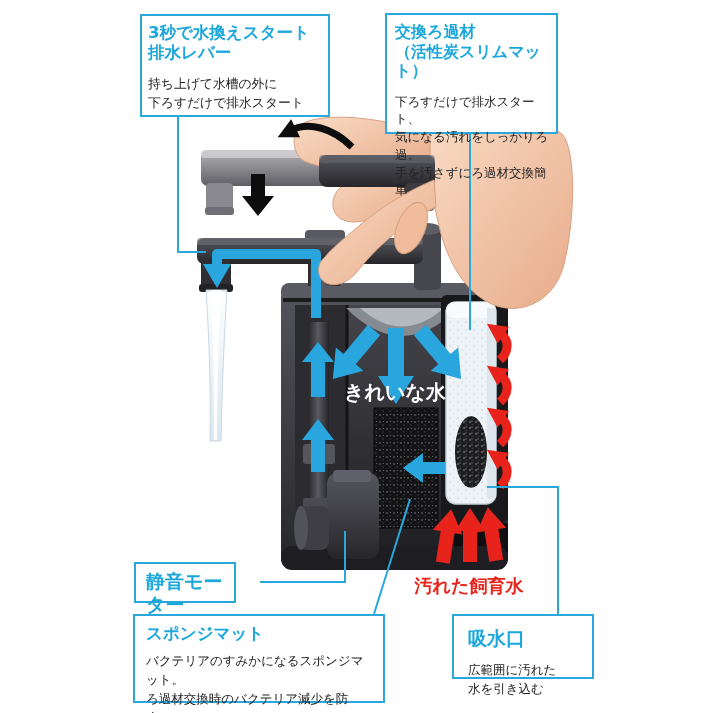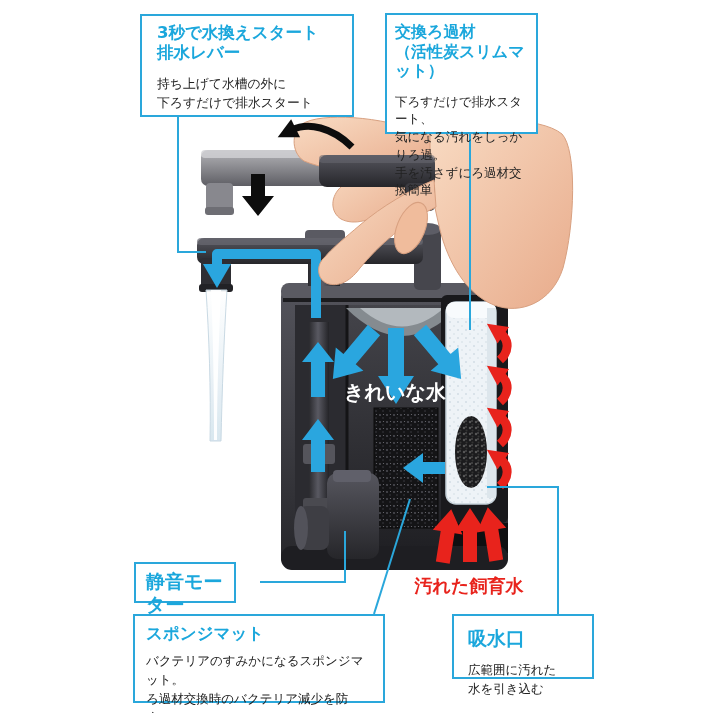--- a/index.html
+++ b/index.html
@@ -2,24 +2,24 @@
 <html><head>
 <meta charset="utf-8">
 <style>
   html,body{margin:0;padding:0;background:#fff;}
   .stage{position:relative;width:713px;height:713px;background:#ffffff;overflow:hidden;
          font-family:"DejaVu Sans","Liberation Sans",sans-serif;}
   svg{position:absolute;left:0;top:0;}
   .callout{position:absolute;background:#ffffff;border:2px solid #2aa7db;box-sizing:border-box;}
   .co-title{color:#1ba7dc;font-weight:bold;white-space:pre-line;line-height:1.22;}
   .co-body{color:#222222;white-space:pre-line;margin-top:12px;}
-  #box-drain{left:140px;top:14px;width:214px;height:103px;padding:7px 15px;}
+  #box-drain{left:140px;top:14px;width:190px;height:103px;padding:7px 6px;}
   #box-drain .co-title{font-size:16.5px;}
   #box-drain .co-body{font-size:12.8px;line-height:1.45;}
-  #box-cartridge{left:385px;top:13px;width:153px;height:121px;padding:7px 8px;}
+  #box-cartridge{left:385px;top:13px;width:173px;height:121px;padding:7px 8px;}
   #box-cartridge .co-title{font-size:16px;}
   #box-cartridge .co-body{font-size:12.5px;line-height:1.42;}
   #box-motor{left:134px;top:562px;width:102px;height:41px;padding:6px 10px;}
   #box-motor .co-title{font-size:19px;}
   #box-sponge{left:133px;top:614px;width:252px;height:89px;padding:8px 11px;}
   #box-sponge .co-title{font-size:16.5px;}
   #box-sponge .co-body{font-size:12.5px;line-height:1.5;margin-top:8px;}
   #box-intake{left:452px;top:614px;width:142px;height:65px;padding:11px 14px;}
   #box-intake .co-title{font-size:19px;}
   #box-intake .co-body{font-size:12.5px;line-height:1.5;margin-top:11px;}

